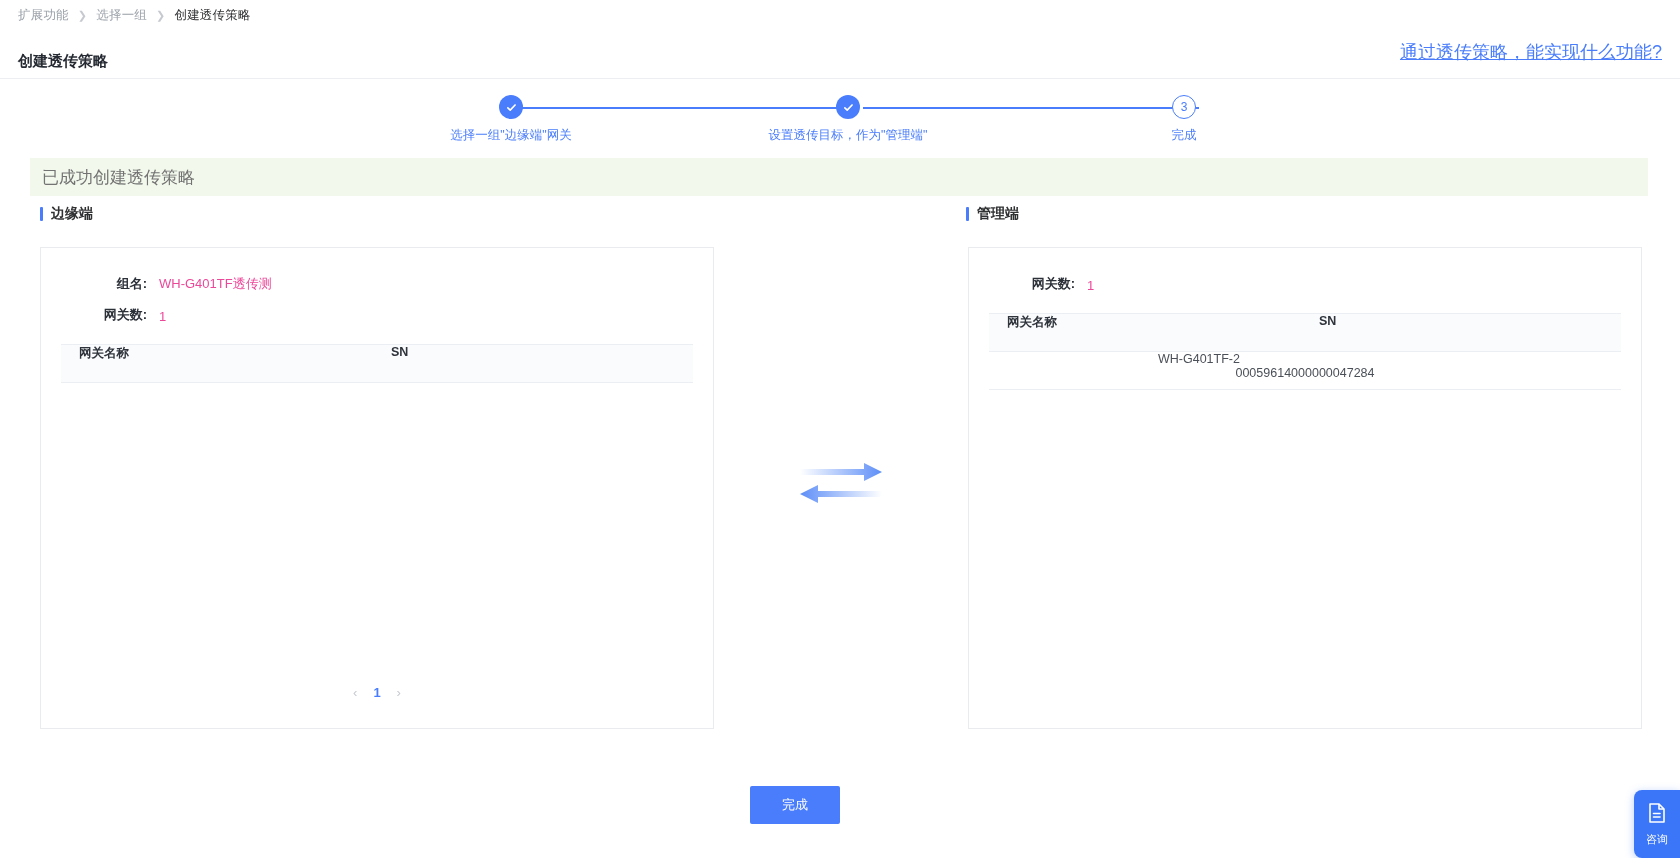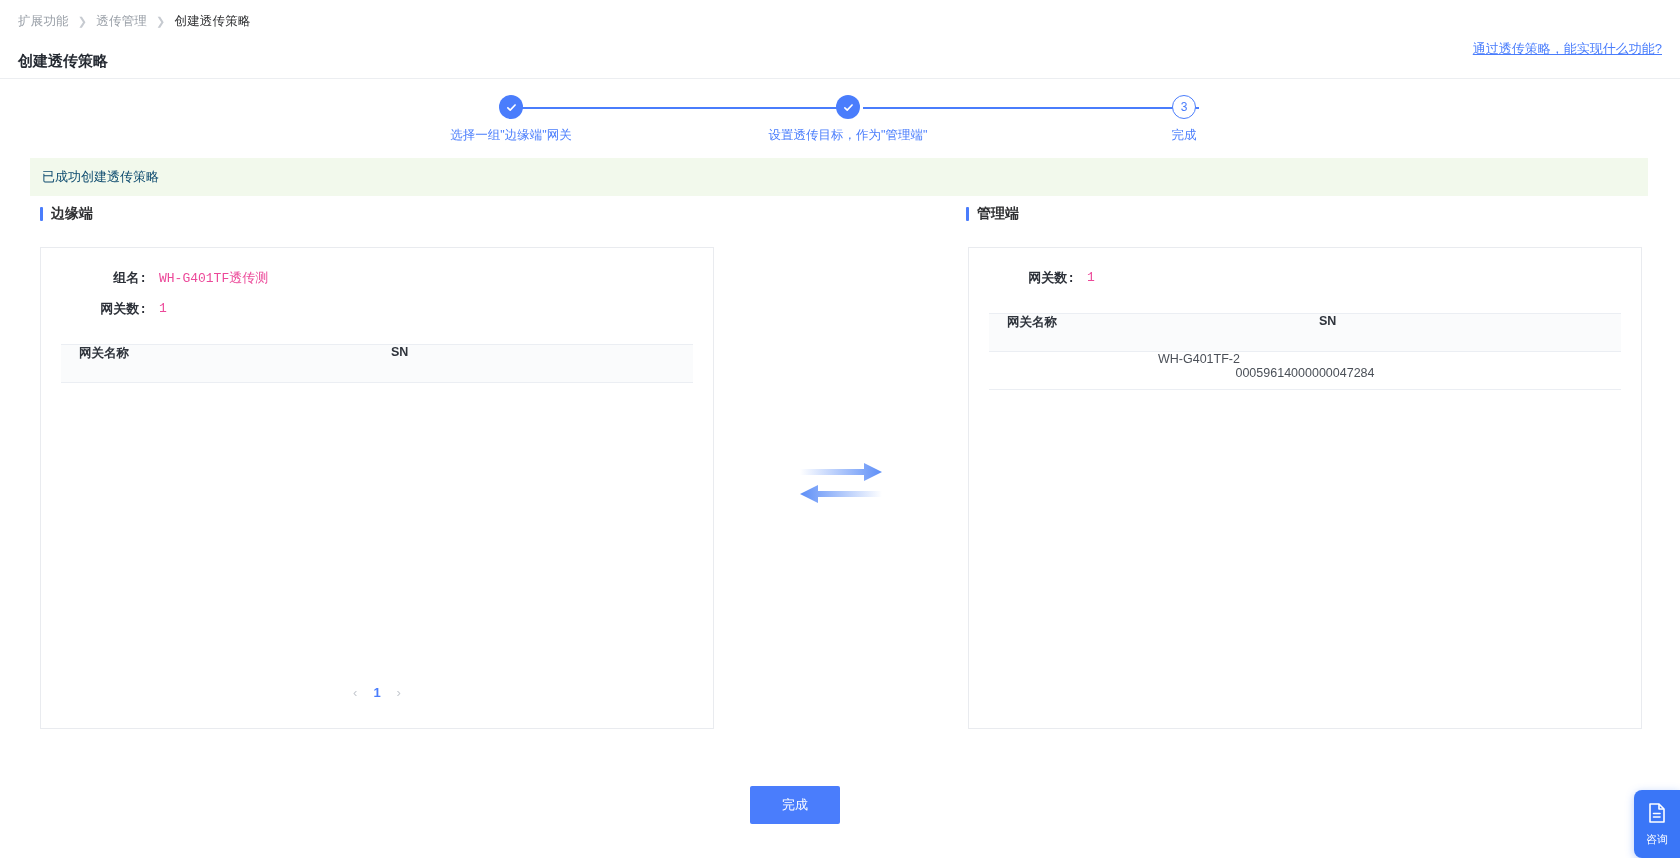--- a/index.html
+++ b/index.html
@@ -12,21 +12,21 @@
   }
   .page {
     position: relative;
     width: 1680px; height: 858px;
     background: #ffffff;
   }
 
   
   .breadcrumb {
     position: absolute;
-    left: 18px; top: 13px;
+    left: 18px; top: 7px;
     display: flex; align-items: center;
     font-size: 12.5px;
     color: #9aa0a8;
     letter-spacing: .2px;
   }
   .bc-item { color: #9aa0a8; }
   .bc-item.current { color: #303133; }
   .bc-sep {
     margin: 0 9px;
     color: #c6cad0;
@@ -39,21 +39,21 @@
     left: 18px; top: 52px;
     font-size: 15px;
     font-weight: bold;
     color: #262b33;
   }
 
   
   .help-link {
     position: absolute;
     right: 18px; top: 40px;
-    font-size: 13px;
+    font-size: 18px;
     color: #4a7dfc;
     text-decoration: underline;
     cursor: pointer;
     white-space: nowrap;
   }
 
   
   .header-rule {
     position: absolute;
     left: 0; right: 0; top: 78px;
@@ -118,22 +118,22 @@
   
   .alert {
     position: absolute;
     left: 30px; top: 158px;
     width: 1618px; height: 38px;
     background: #f2f9ec;
     display: flex; align-items: center;
     padding-left: 12px;
   }
   .alert-text {
-    font-size: 13px;
-    color: #0c4a6e;
+    font-size: 17px;
+    color: #737373;
   }
 
   
   .section-head {
     position: absolute;
     display: flex; align-items: center;
     font-size: 14px;
     font-weight: bold;
     color: #303133;
   }
@@ -155,25 +155,24 @@
     border: 1px solid #e9ebef;
     top: 247px;
     height: 482px;
   }
   .panel-left  { left: 40px;  width: 674px; }
   .panel-right { left: 968px; width: 674px; }
 
   .fields { padding: 14px 0 6px 0; }
   .field {
     display: flex;
-    align-items: center;
+    align-items: flex-end;
     height: 31px;
     font-size: 13px;
     color: #303133;
-    font-family: Liberation Mono, monospace;
   }
   .field-label {
     width: 118px;
     text-align: right;
     padding-right: 12px;
     font-weight: bold;
     color: #2c3038;
     flex: none;
   }
   .field-value { color: #ec4899; }
@@ -266,21 +265,21 @@
   }
 </style>
 </head>
 <body>
 
 <div class="page">
 
   <div class="breadcrumb">
     <span class="bc-item">扩展功能</span>
     <span class="bc-sep">❯</span>
-    <span class="bc-item">透传管理</span>
+    <span class="bc-item">选择一组</span>
     <span class="bc-sep">❯</span>
     <span class="bc-item current">创建透传策略</span>
   </div>
 
   <div class="page-title">创建透传策略</div>
 
   <a class="help-link" href="#">通过透传策略，能实现什么功能?</a>
 
   <div class="header-rule"></div>
 

